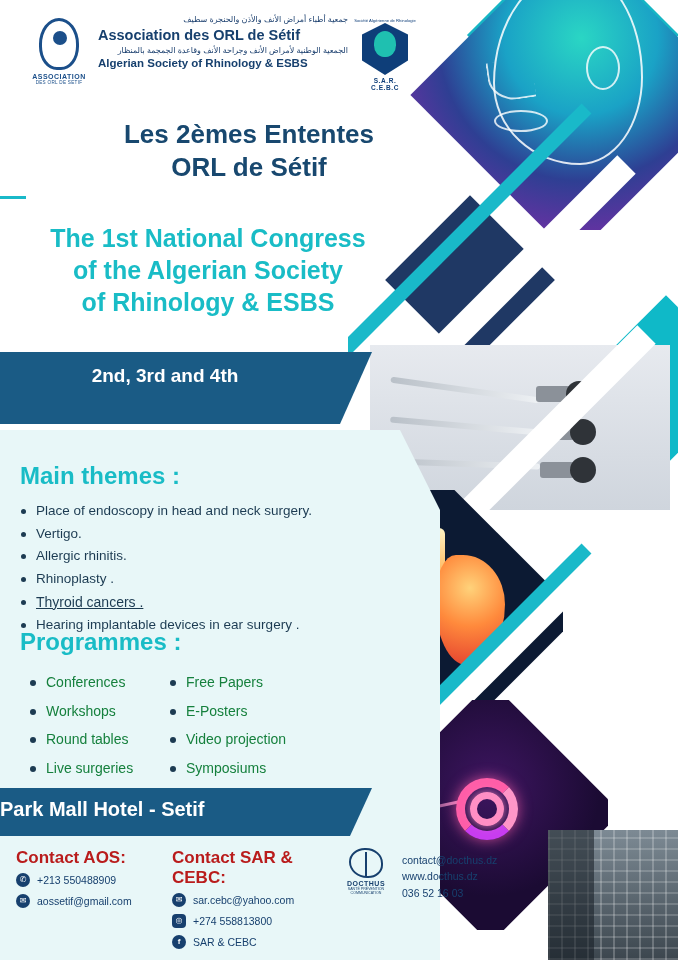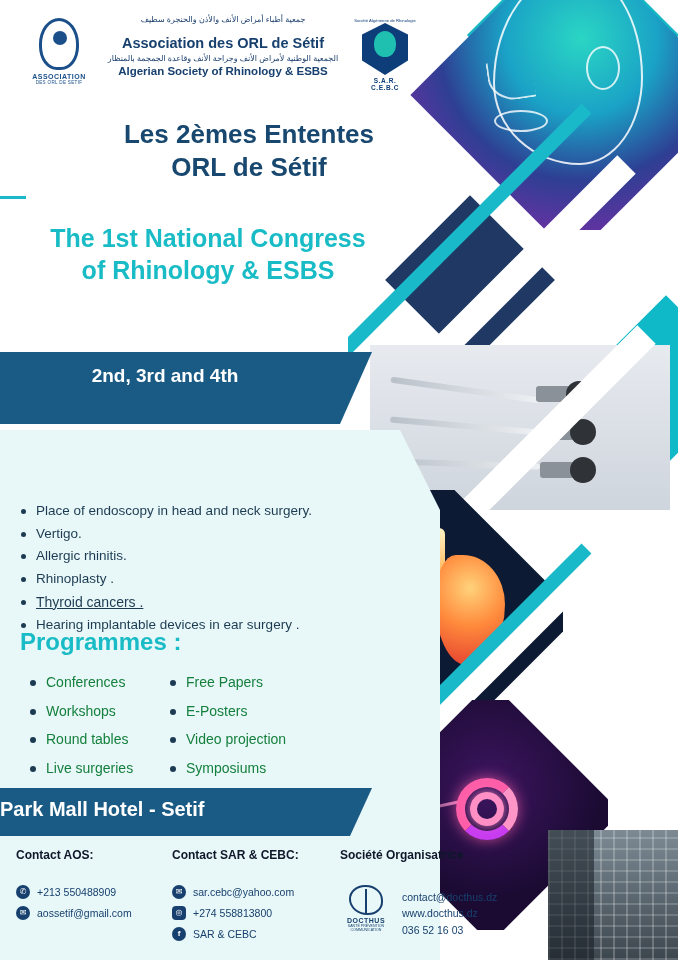--- a/index.html
+++ b/index.html
@@ -162,23 +162,23 @@
     border: 3px solid #1b4f8a; border-radius: 50% 50% 45% 45%;
     position: relative;
   }
   .aos-mark:after {
     content: ""; position: absolute; width: 14px; height: 14px; border-radius: 50%;
     background: #1b4f8a; top: 10px; left: 11px;
   }
   .aos-txt1 { font-size: 7px; font-weight: bold; color: #1b4f8a; letter-spacing: .5px; margin-top: 3px; }
   .aos-txt2 { font-size: 4.6px; color: #1b4f8a; letter-spacing: .3px; }
 
-  .hdr-text { position: absolute; left: 80px; top: 0px; width: 250px; text-align: center; }
+  .hdr-text { position: absolute; left: 80px; top: 0px; width: 250px; }
   .ar-small { font-size: 8px; color: #1b3f6e; direction: rtl; line-height: 1.5; }
-  .hdr-fr { font-size: 14.5px; font-weight: bold; color: #17406e; line-height: 1.3; margin-top: 8px; }
+  .hdr-fr { font-size: 14.5px; font-weight: bold; color: #17406e; line-height: 1.3; }
   .hdr-en { font-size: 11.5px; font-weight: bold; color: #17406e; }
 
   .logo-sar { position: absolute; left: 335px; top: 4px; width: 64px; height: 86px; text-align: center; }
   .sar-badge {
     width: 46px; height: 52px; margin: 0 auto; position: relative;
     background: #0e3e79;
     clip-path: polygon(50% 0, 100% 22%, 100% 72%, 50% 100%, 0 72%, 0 22%);
   }
   .sar-badge:before {
     content:""; position:absolute; top: 8px; left: 12px; width: 22px; height: 26px;
@@ -244,21 +244,21 @@
     position: absolute; left: 0; top: 798px; width: 350px;
     color: #ffffff; font-size: 20px; font-weight: bold;
   }
 
   
   .contacts { position: absolute; left: 0; top: 848px; width: 678px; height: 112px; }
   .c-col { position: absolute; top: 0; }
   .c-col.a { left: 16px; width: 150px; }
   .c-col.b { left: 172px; width: 160px; }
   .c-col.c { left: 340px; width: 320px; }
-  .c-head { font-size: 12px; font-weight: bold; color: #0f172a; margin-bottom: 23px; }
+  .c-head { font-size: 17px; font-weight: bold; color: #b91c1c; margin-bottom: 5px; }
   .c-item { display: flex; align-items: center; gap: 7px; margin-bottom: 7px; }
   .c-ico {
     width: 14px; height: 14px; border-radius: 50%; background: #17406e;
     color: #fff; font-size: 8px; line-height: 14px; text-align: center; flex: 0 0 14px;
   }
   .c-ico.ig { background: #17406e; border-radius: 4px; }
   .c-ico.fb { background: #17406e; font-weight: bold; }
   .c-txt { font-size: 10.5px; color: #17406e; }
 
   .docthus { display: flex; align-items: flex-start; gap: 10px; }
@@ -362,28 +362,30 @@
 
   <div class="t-fr">
     <div>Les 2èmes Ententes</div>
     <div>ORL de Sétif</div>
   </div>
 
   <div class="rule"></div>
 
   <div class="t-en">
     <div>The 1st National Congress</div>
+    <div>of the Algerian Society</div>
     <div>of Rhinology &amp; ESBS</div>
   </div>
 
   <div class="date-band"></div>
   <div class="date-txt">
     <div>2nd, 3rd and 4th</div>
   </div>
 
+  <div class="sec-title themes-title">Main themes :</div>
   <ul class="themes">
     <li>Place of endoscopy in head and neck surgery.</li>
     <li>Vertigo.</li>
     <li>Allergic rhinitis.</li>
     <li>Rhinoplasty .</li>
     <li class="small">Thyroid cancers .</li>
     <li>Hearing implantable devices in ear surgery .</li>
   </ul>
 
   <div class="sec-title prog-title">Programmes :</div>
@@ -429,21 +431,20 @@
         <span class="c-ico ig">◎</span>
         <span class="c-txt">+274 558813800</span>
       </div>
       <div class="c-item">
         <span class="c-ico fb">f</span>
         <span class="c-txt">SAR &amp; CEBC</span>
       </div>
     </div>
 
     <div class="c-col c">
-      <div class="c-head">Société Organisatrice</div>
       <div class="docthus">
         <div class="doc-logo">
           <div class="doc-brain"></div>
           <div class="doc-name">DOCTHUS</div>
           <div class="doc-sub">SANTÉ PRÉVENTION COMMUNICATION</div>
         </div>
         <div class="doc-lines">
           <div>contact@docthus.dz</div>
           <div>www.docthus.dz</div>
           <div>036 52 16 03</div>

